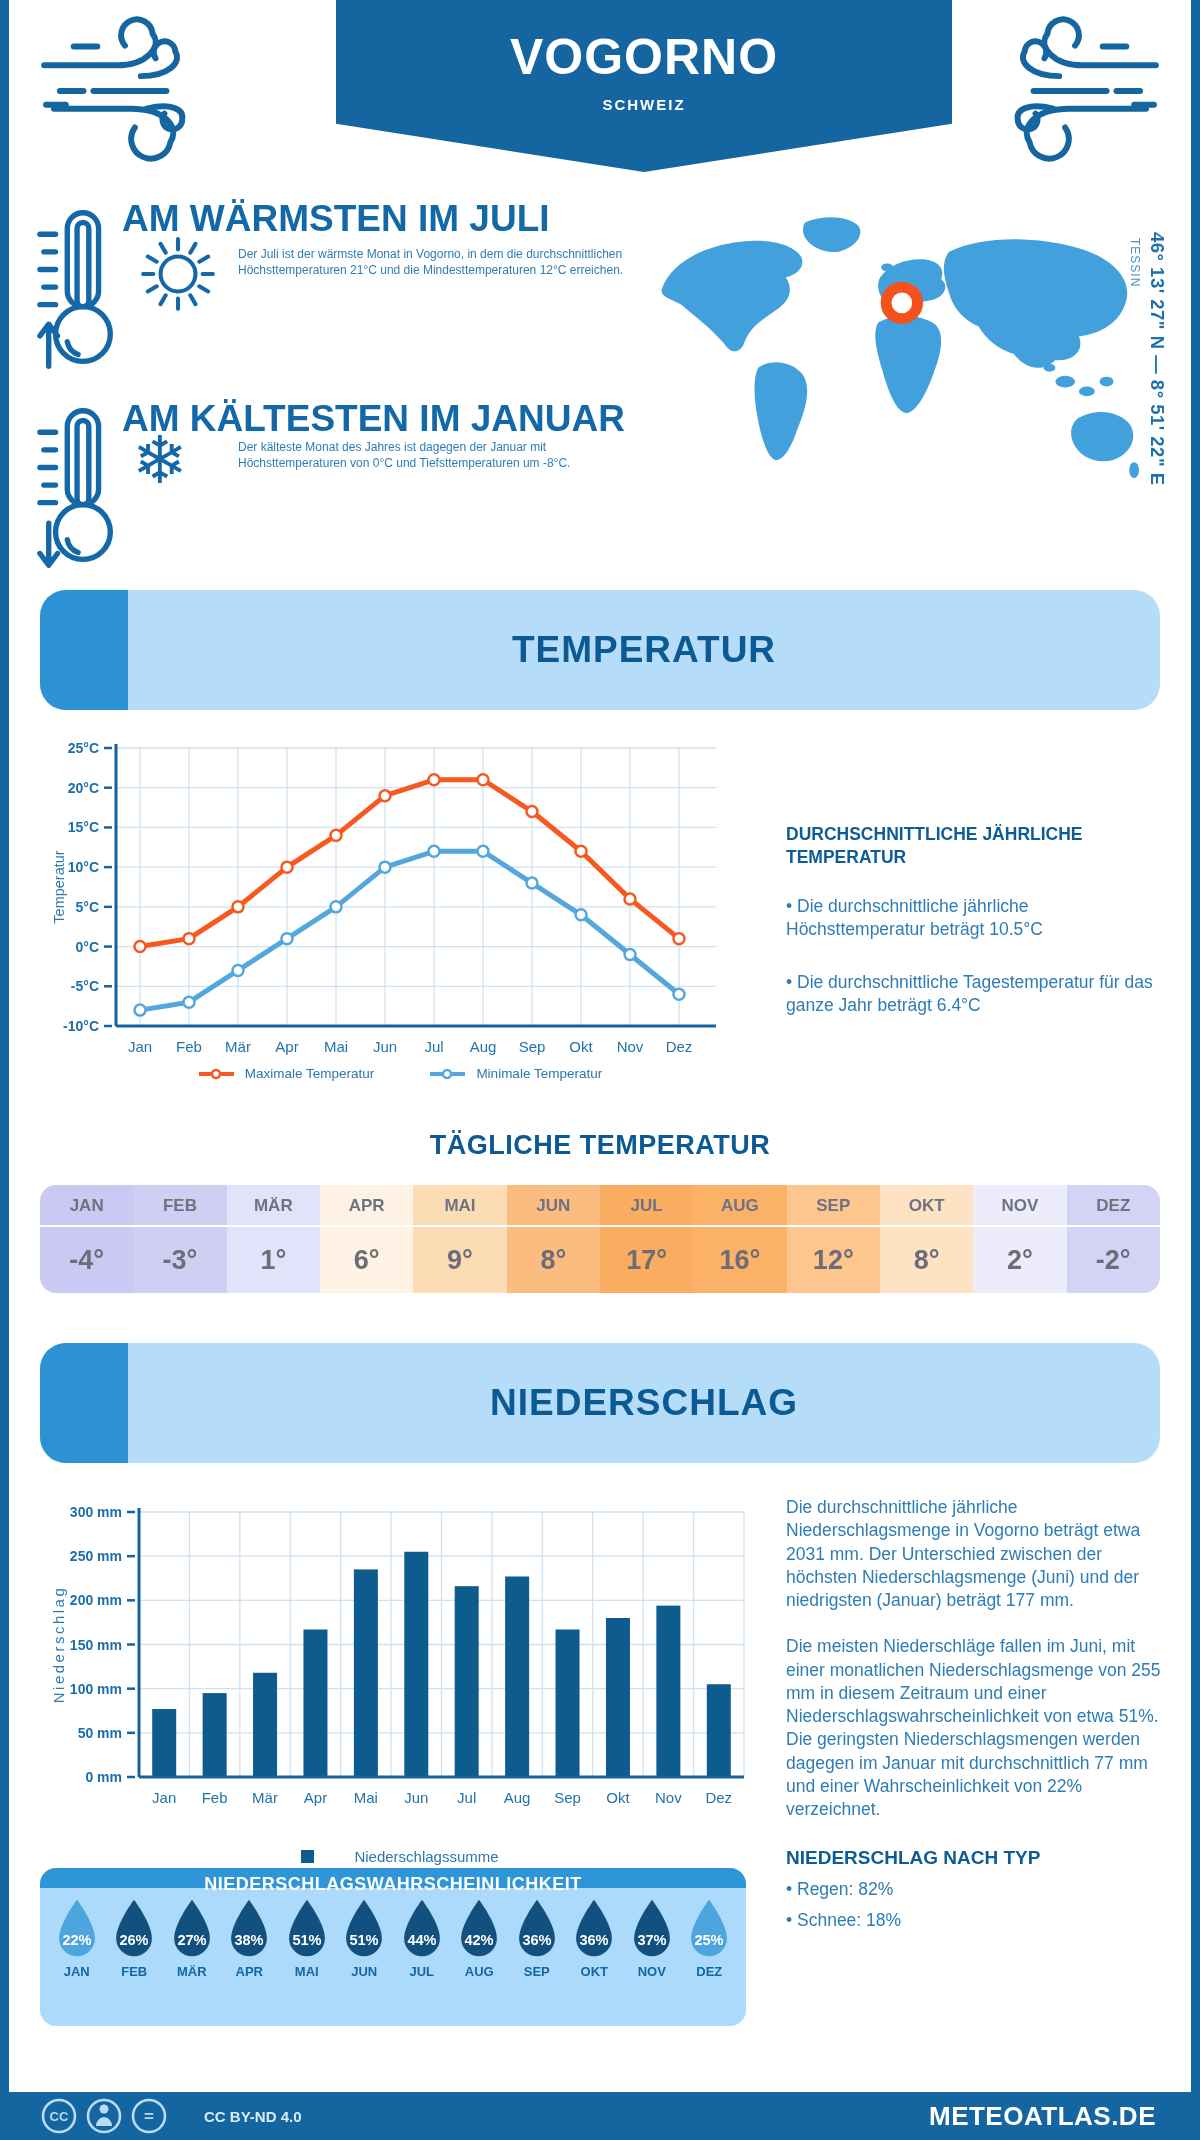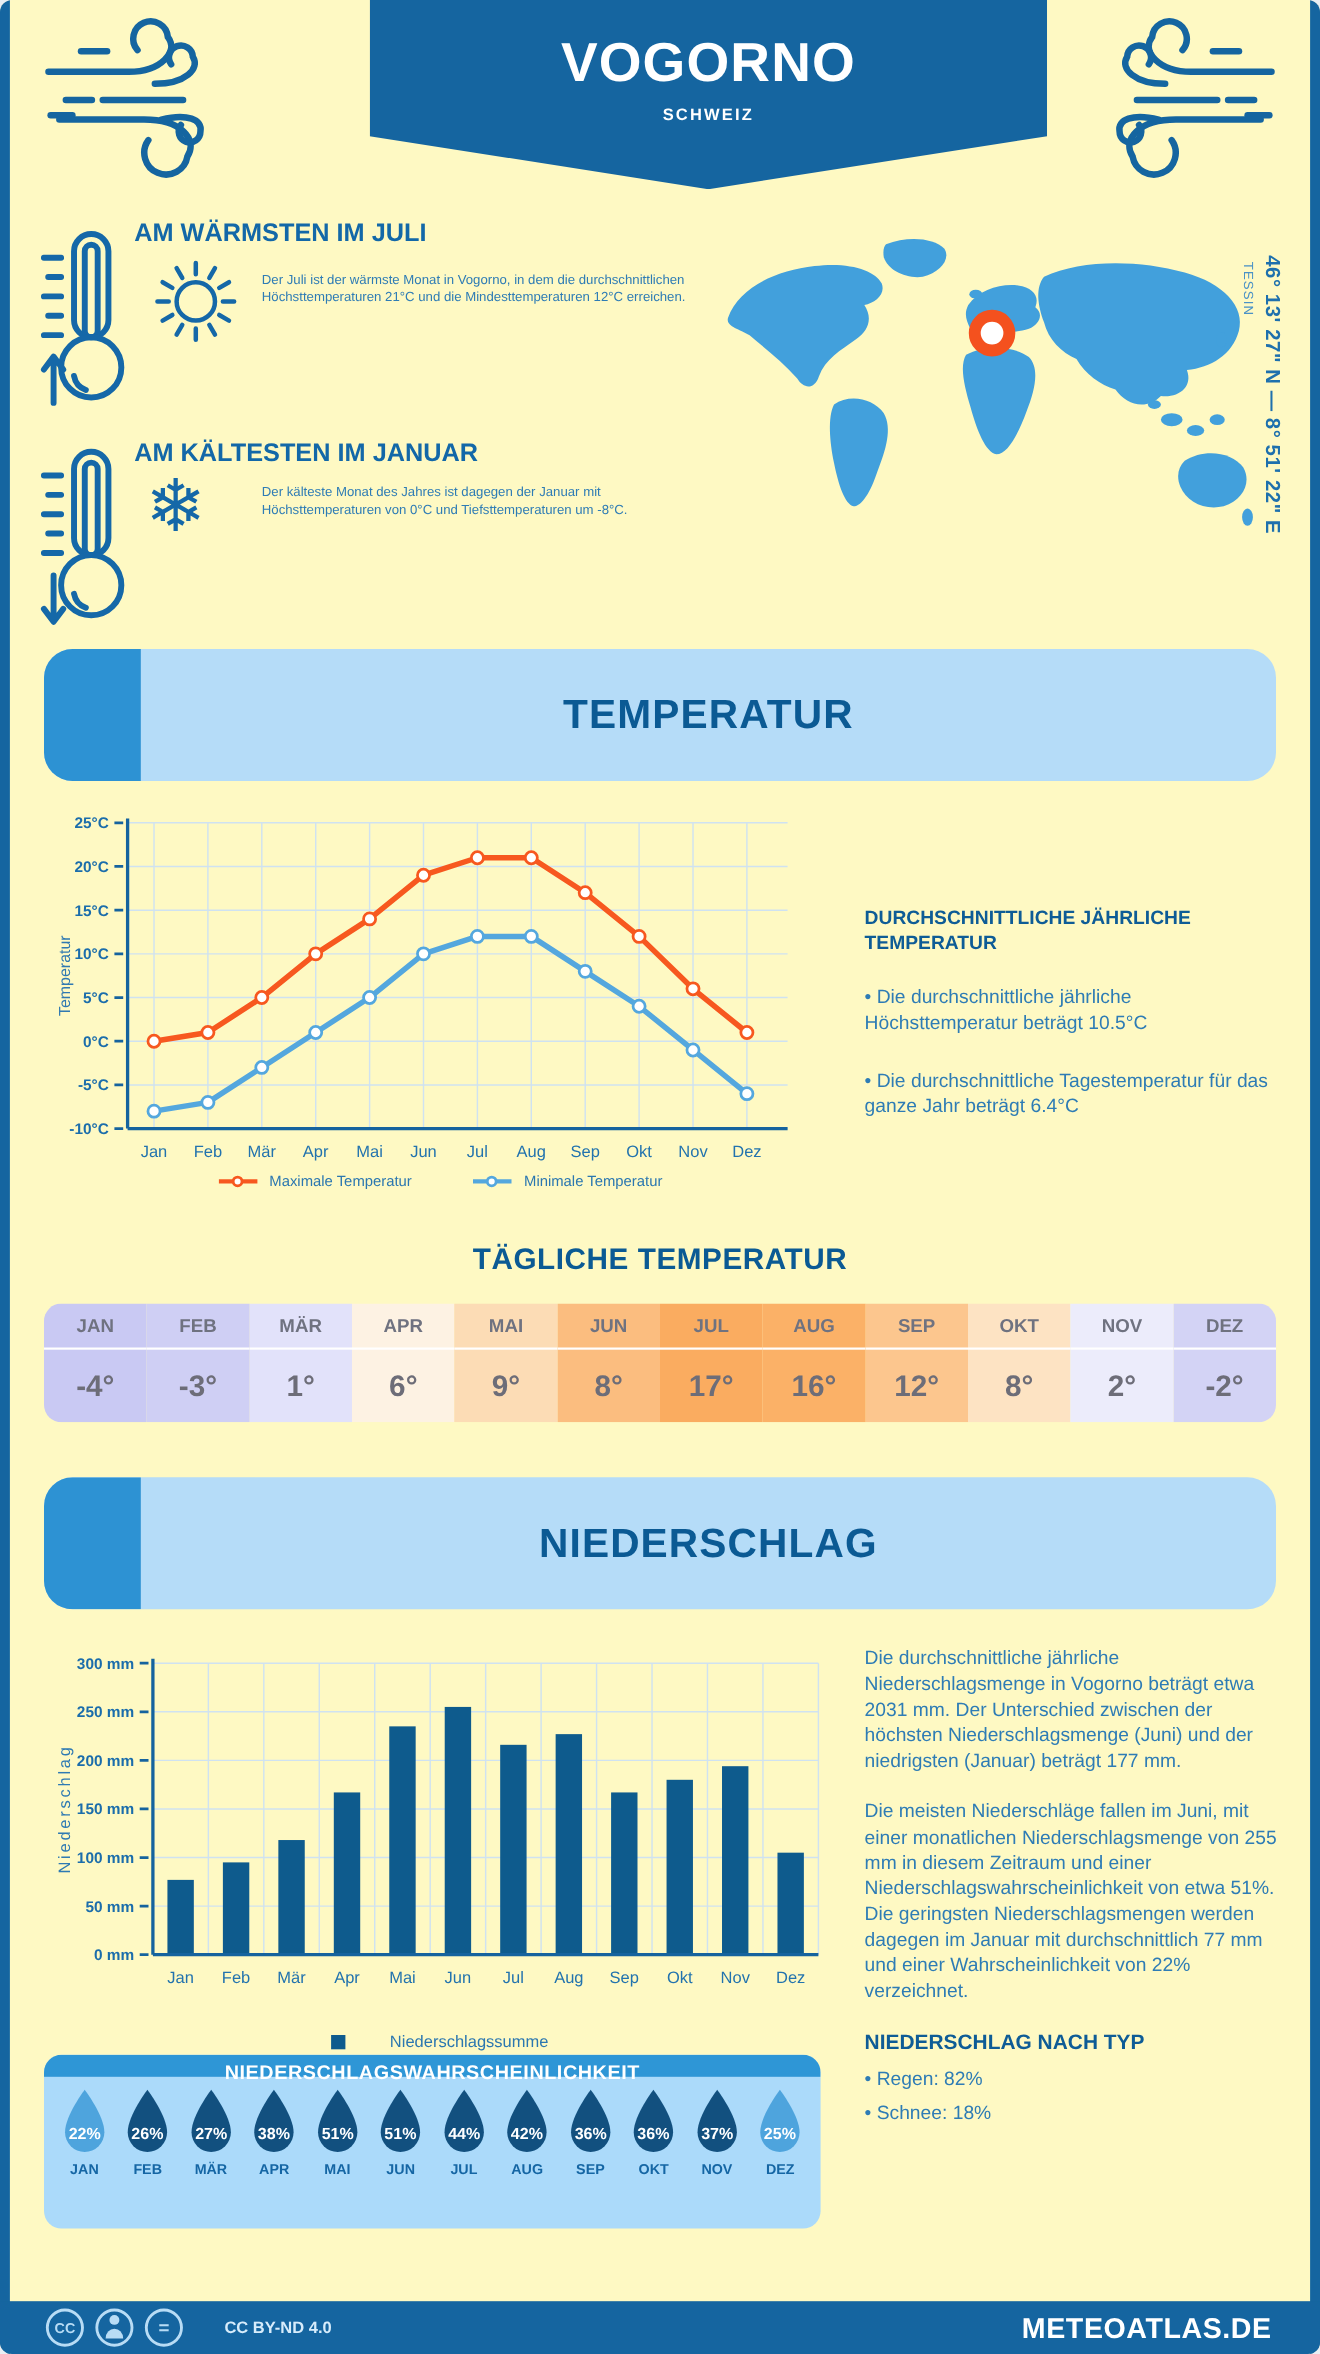--- a/index.html
+++ b/index.html
@@ -1,33 +1,33 @@
 <!DOCTYPE html>
 <html><head>
 <meta charset="utf-8">
 <style>
   html,body{margin:0;padding:0;background:#e9eef3;}
-  .page{position:relative;width:1200px;height:2140px;background:#fef9c3;margin:0 auto;
-        font-family:"Liberation Sans",sans-serif;overflow:hidden;border-radius:11px;}
+  .page{position:relative;width:1200px;height:2140px;background:#ffffff;margin:0 auto;
+        font-family:"Liberation Sans",sans-serif;overflow:hidden;}
   .edge{position:absolute;top:0;bottom:0;width:9px;background:#1565a0;z-index:40;}
   .edge.l{left:0}.edge.r{right:0}
 
   
   .banner{position:absolute;left:336px;top:0;width:616px;height:172px;background:#1565a0;
           clip-path:polygon(0 0,100% 0,100% 72%,50% 100%,0 72%);color:#fff;text-align:center;z-index:5;}
   .banner .t{font-size:50px;font-weight:700;margin-top:28px;letter-spacing:1px;}
   .banner .s{font-size:15px;font-weight:700;letter-spacing:2px;margin-top:10px;}
 
   .wind{position:absolute;width:188px;height:148px;top:14px;}
   .wind path{stroke:#1565a0;stroke-width:6;fill:none;stroke-linecap:round;}
   .wind.wl{left:30px;} .wind.wr{right:30px;transform:scaleX(-1);}
 
   .icon-stroke{stroke:#1568a8;fill:none;stroke-linecap:round;stroke-linejoin:round;}
 
-  .info-title{position:absolute;font-size:23px;font-weight:700;color:#1368a8;margin:0;}
+  .info-title{position:absolute;font-size:37px;font-weight:700;color:#1368a8;margin:0;}
   .info-text{position:absolute;font-size:12px;line-height:1.33;color:#2e7cb5;}
 
   .flake{position:absolute;font-family:"DejaVu Sans",sans-serif;font-size:66px;color:#1568a8;line-height:1;}
 
   .vtext{position:absolute;writing-mode:vertical-rl;white-space:nowrap;}
   #map-region{font-size:12px;color:#4a92c6;letter-spacing:1px;font-weight:400;}
   #map-coords{font-size:18.5px;font-weight:700;color:#1e70ad;letter-spacing:.5px;}
 
   .sec-banner{position:absolute;left:40px;width:1120px;height:120px;background:#b5dcf8;
               border-radius:26px;overflow:hidden;z-index:4;}

